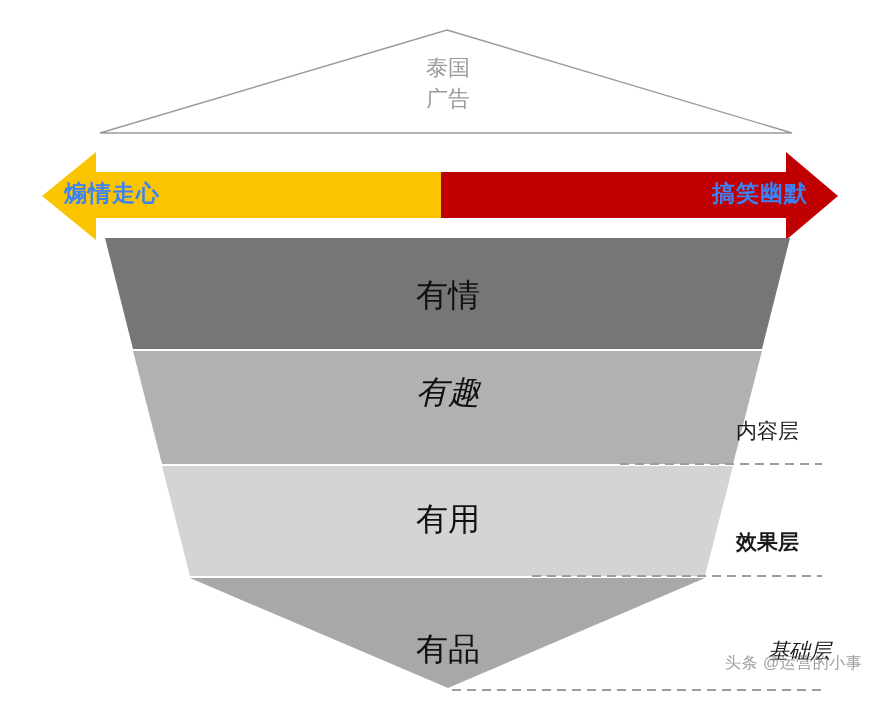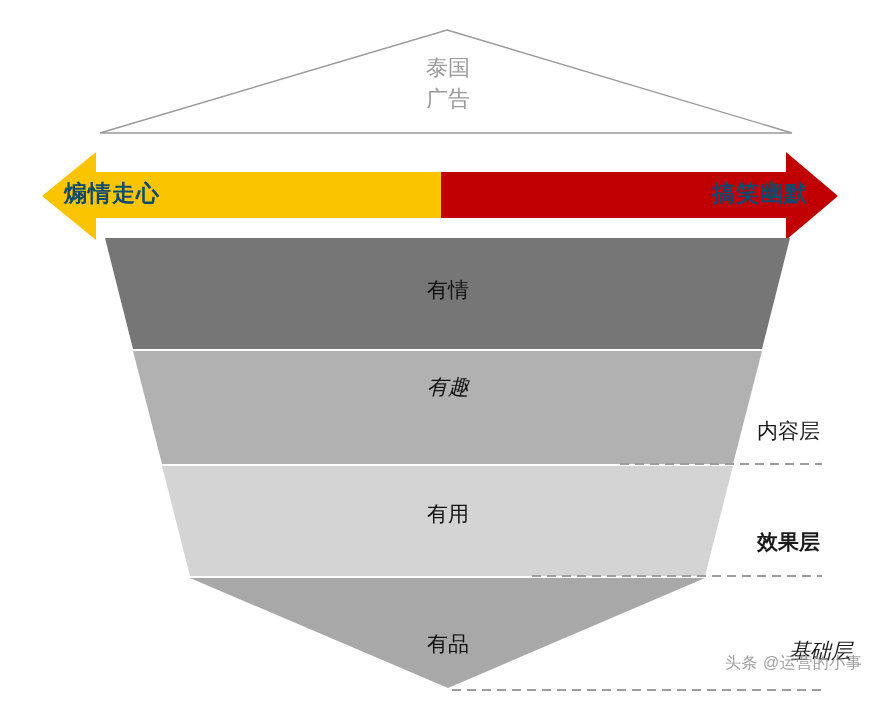--- a/index.html
+++ b/index.html
@@ -38,41 +38,40 @@
     text-align: center;
     color: #9a9a9a;
     font-size: 22px;
     line-height: 31px;
     white-space: normal;
   }
 
   
   .arrow-label {
     top: 182px;
-    color: #0c4a6e;
+    color: #3b82f6;
     font-size: 23px;
     font-weight: bold;
     letter-spacing: 1px;
   }
   .arrow-label-left  { left: 64px; }
   .arrow-label-right { left: 712px; text-align: center; }
 
   
   .funnel-label {
     color: #111111;
-    font-size: 21px;
+    font-size: 32px;
     text-align: left;
     transform: translateX(-50%);
   }
 
   
   .tier-label {
     color: #1a1a1a;
     font-size: 21px;
-    margin-left: 21px;
   }
 
   
   .watermark {
     left: 682px;
     top: 655px;
     color: #8f8f8f;
     font-size: 16px;
     opacity: .85;
     letter-spacing: .5px;

